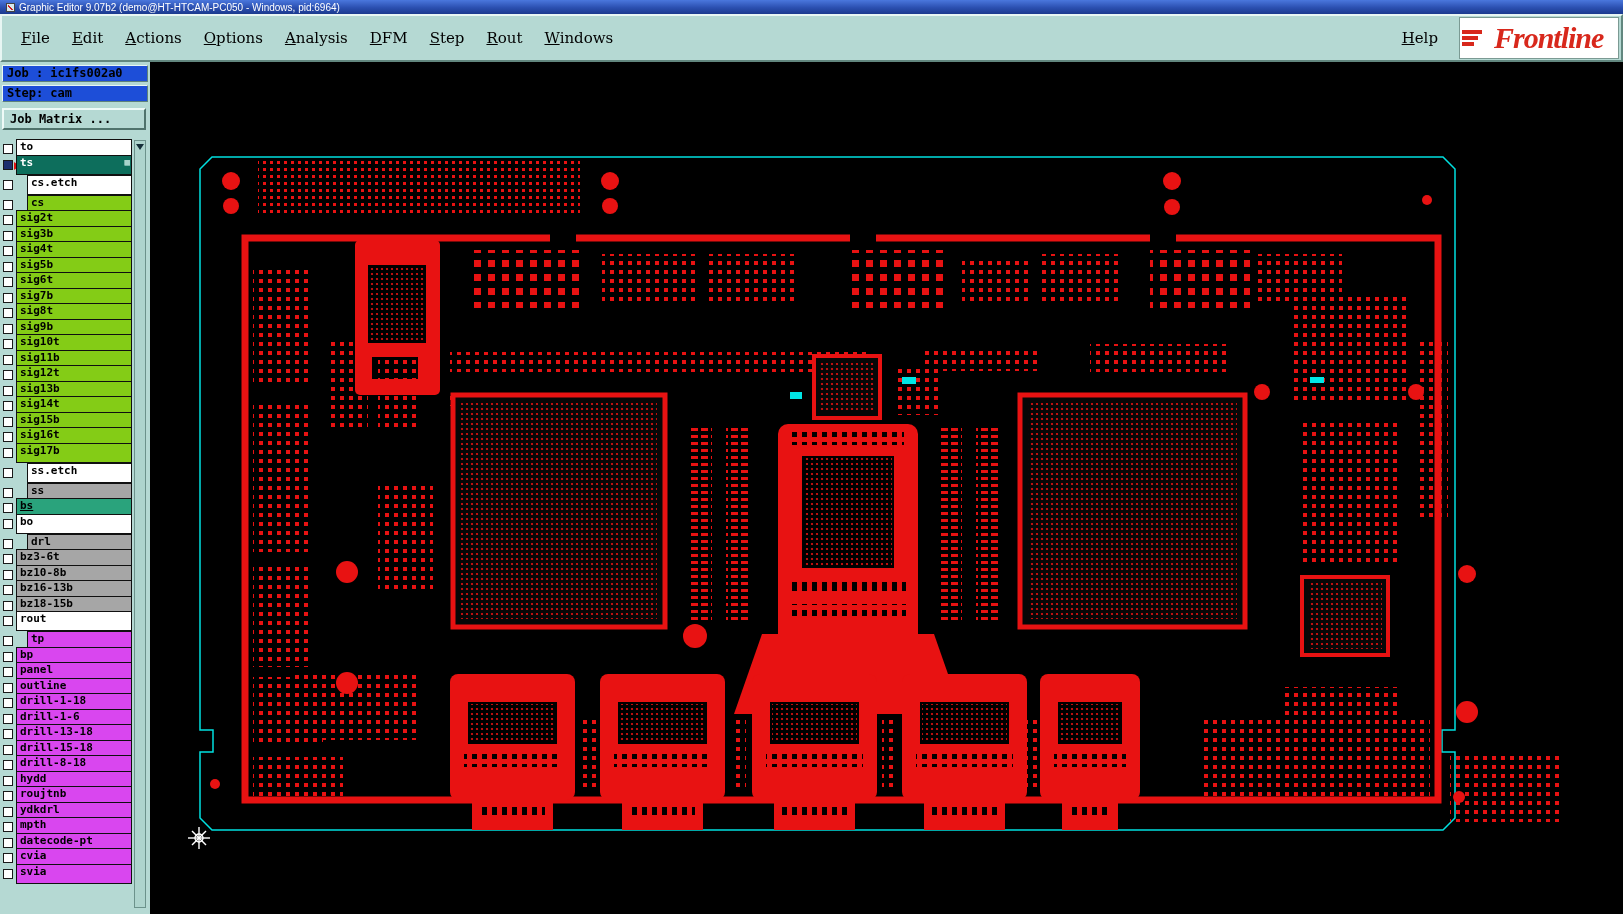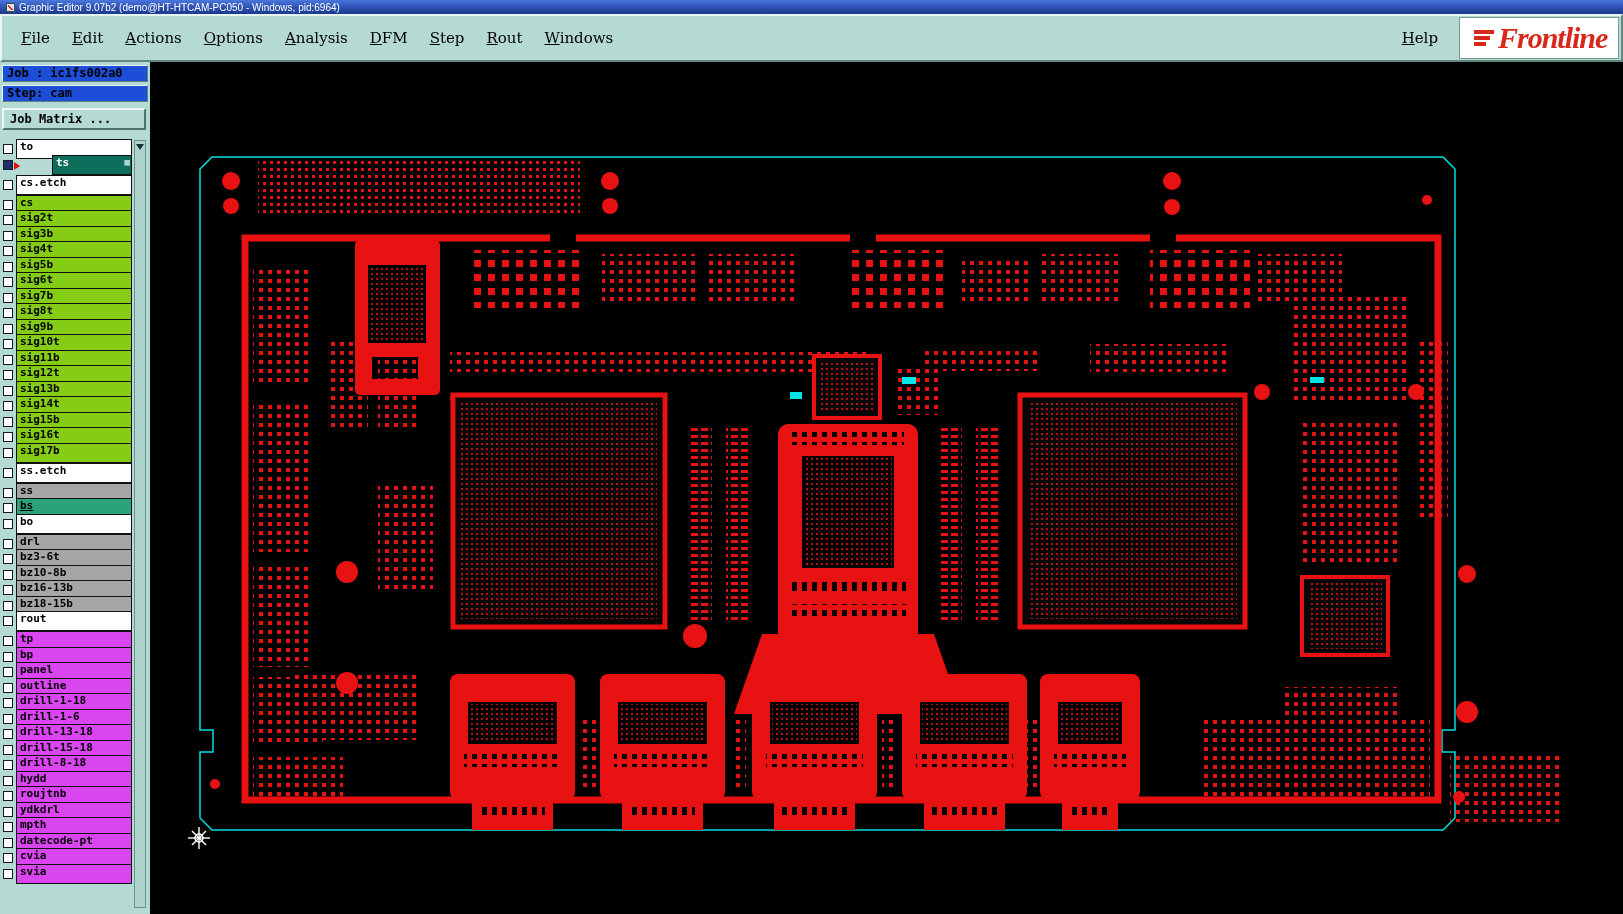--- a/index.html
+++ b/index.html
@@ -28,21 +28,21 @@
   .menu-items{ display:flex; align-items:center; padding-left:8px; }
   .menu-item{
     font-family:"DejaVu Serif", serif; font-size:15px; color:#000;
     padding:4px 11px; cursor:default; white-space:nowrap;
   }
   .menu-item::first-letter{ text-decoration:underline; }
   .menu-spacer{ flex:1; }
   .menu-item.help{ margin-right:10px; }
   .brand{
     width:160px; height:42px; background:#fff; border:1px solid #7b9a93;
-    margin-right:2px; overflow:hidden; display:flex; align-items:center; gap:4px; padding-left:14px; flex:0 0 auto;
+    margin-right:2px; overflow:hidden; display:flex; align-items:center; gap:12px; padding-left:2px; flex:0 0 auto;
   }
   .brand-stripes{ display:block; width:20px; flex:0 0 auto; }
   .brand-stripes i{ display:block; height:4px; background:#d8281c; margin:2px 0; }
   .brand-stripes i:nth-child(1){ width:20px; }
   .brand-stripes i:nth-child(2){ width:16px; }
   .brand-stripes i:nth-child(3){ width:12px; }
   .brand-text{
     font-family:"Liberation Serif", serif; font-style:italic; font-weight:bold;
     font-size:30px; color:#d8281c; letter-spacing:-1px; white-space:nowrap;
   }
@@ -59,36 +59,36 @@
     padding-left:4px; white-space:nowrap; overflow:hidden;
   }
   .job-matrix{
     display:block; margin:6px 2px 0 2px; width:144px; height:22px;
     font-family:"DejaVu Sans Mono", monospace; font-weight:bold; font-size:12px; color:#000;
     background:#b5d9d3; border:2px solid; border-color:#eefaf7 #4f736c #4f736c #eefaf7;
     text-align:left; padding-left:6px; cursor:pointer; white-space:nowrap;
   }
   .layer-list{ position:absolute; left:2px; top:80px; width:130px; }
   .layer-row{ display:flex; align-items:center; height:14px; margin-bottom:1.5px; }
-  .layer-row.gap{ margin-top:6px; }
+  .layer-row.gap{ margin-top:6px;gap:11px; }
   .chk{
     width:10px; height:10px; background:#fff; border:1px solid #1a1a1a;
     margin:0 3px 0 1px; flex:0 0 auto; position:relative; cursor:pointer;
   }
   .lname{
     flex:1; height:20px; line-height:13px; border:1px solid #101010;
     font-family:"DejaVu Sans Mono", monospace; font-weight:bold; font-size:11px;
     padding-left:3px; color:#000; white-space:nowrap; overflow:hidden; cursor:pointer; position:relative;
   }
   .type-white .lname{ background:#ffffff; }
   .type-tan   .lname{ background:#84cc16; }
   .type-gray  .lname{ background:#a6a6a6; }
   .type-teal  .lname{ background:#d946ef; }
   .type-green .lname{ background:#2aa37c;text-decoration:underline; }
-  .type-sel   .lname{ background:#0d6e5c; color:#fff;margin-left:36px; }
+  .type-sel   .lname{ background:#0d6e5c; color:#fff; }
   .type-sel .chk{ background:#1d2f6e; }
   .type-sel .chk::after{
     content:""; position:absolute; right:-8px; top:1px;
     border-left:6px solid #e01010; border-top:4px solid transparent; border-bottom:4px solid transparent;
   }
   .type-sel .lname::after{
     content:"▦"; position:absolute; right:1px; top:0; font-size:9px; color:#cfeee8;
   }
   .scroll-strip{
     position:absolute; left:134px; top:78px; width:12px; height:768px;

